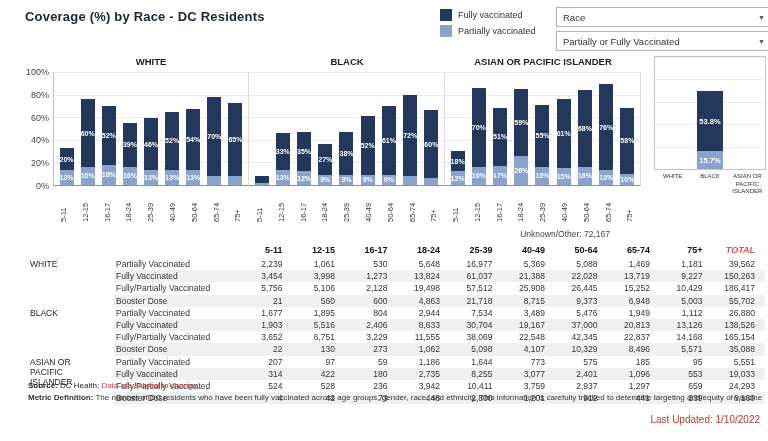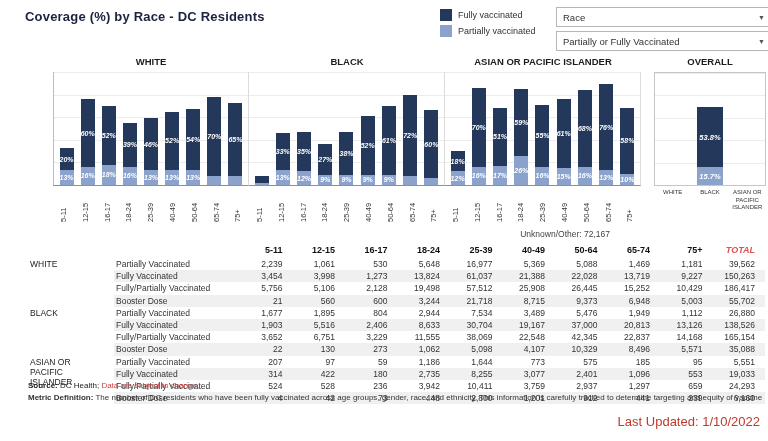--- a/index.html
+++ b/index.html
@@ -37,21 +37,21 @@
   .plot {
     height:114px; display:flex; align-items:flex-end; padding:0 2px;
     border-bottom:1px solid #8f8f8f; box-sizing:border-box;
     background:repeating-linear-gradient(to top, transparent 0 calc(20% - 1px), #ececec calc(20% - 1px) 20%);
   }
   .panel:first-child .plot { border-left:1px solid #bdbdbd; }
   .panel:not(.overall-panel) .plot { border-right:1px solid #dcdcdc; }
   .overall-panel .plot { border:1px solid #c6c6c6; }
   .bar-slot { flex:1; display:flex; justify-content:center; align-items:flex-end; height:100%; }
   .bar { position:relative; height:100%; }
-  .seg { position:absolute; left:0; width:100%; display:flex; align-items:center; justify-content:center; overflow:visible;font-style:italic; }
+  .seg { position:absolute; left:0; width:100%; display:flex; align-items:center; justify-content:center; overflow:visible; }
   .seg-label { font-size:7px; font-weight:bold; color:#fff; white-space:nowrap; }
   .overall-panel .seg-label { font-size:7.5px; }
   .xlabels-row { display:flex; height:36px; }
   .xlabel-slot { flex:1; display:flex; justify-content:center; }
   .xlabel-v {
     writing-mode:vertical-rl; transform:rotate(180deg);
     font-size:7.5px; color:#333; line-height:1; margin-top:3px;
   }
   .xlabel-h {
     font-size:6px; color:#333; text-align:center; padding-top:3px;
@@ -76,21 +76,21 @@
   }
   td.group-cell { text-align:left; vertical-align:top; padding-left:2px; font-size:8.5px; color:#222; white-space:normal; }
   td.rowlabel-cell { text-align:left; font-size:8.5px; color:#333; }
   tbody tr:nth-child(even) { background:#f0f0f0; }
 
   
   .source-line { position:absolute; left:28px; top:381px; font-size:8px; color:#222; white-space:nowrap; }
   .metric-line { position:absolute; left:28px; top:393px; width:737px; font-size:8px; color:#333; white-space:nowrap; overflow:hidden; }
   .bold { font-weight:bold; }
   .red-text { color:#cc4444; }
-  .last-updated { position:absolute; right:8px; top:414px; font-size:13px; color:#c0392b; }
+  .last-updated { position:absolute; right:8px; top:414px; font-size:10px; color:#c0392b; }
 </style>
 </head>
 <body>
 
 <div class="app">
 
   <div class="page-title">Coverage (%) by Race - DC Residents</div>
 
   <div class="legend">
     <div class="legend-item">
@@ -106,20 +106,28 @@
   <div class="dropdown dd-race">
     <span>Race</span>
     <span class="dd-arrow">▼</span>
   </div>
   <div class="dropdown dd-status">
     <span>Partially or Fully Vaccinated</span>
     <span class="dd-arrow">▼</span>
   </div>
 
   <div class="chart-area">
+    <div class="y-axis" id="y-axis">
+        <div class="y-tick" style="top: 0px;">100%</div>
+        <div class="y-tick" style="top: 22.8px;">80%</div>
+        <div class="y-tick" style="top: 45.6px;">60%</div>
+        <div class="y-tick" style="top: 68.4px;">40%</div>
+        <div class="y-tick" style="top: 91.2px;">20%</div>
+        <div class="y-tick" style="top: 114px;">0%</div>
+      </div>
     <div class="panels" id="panels">
         <div class="panel">
           <div class="panel-title">WHITE</div>
           <div class="plot">
             <div class="bar-slot">
               <div class="bar" style="width: 14px;">
                 <div class="seg dark" style="background: rgb(36, 56, 92); bottom: 13%; height: 20%;">
                   <span class="seg-label">20%</span>
                 </div>
                 <div class="seg light" style="background: rgb(138, 162, 204); bottom: 0px; height: 13%;">
@@ -468,21 +476,20 @@
             </div>
             <div class="xlabel-slot">
               <div class="xlabel-v">65-74</div>
             </div>
             <div class="xlabel-slot">
               <div class="xlabel-v">75+</div>
             </div>
           </div>
         </div>
         <div class="panel overall-panel">
-          <div class="panel-title">OVERALL</div>
           <div class="plot">
             <div class="bar-slot">
               <div class="bar" style="width: 26px;">
                 <div class="seg dark" style="background: rgb(36, 56, 92); bottom: 15.7%; height: 53.8%;">
                   <span class="seg-label">53.8%</span>
                 </div>
                 <div class="seg light" style="background: rgb(138, 162, 204); bottom: 0px; height: 15.7%; text-align: right;">
                   <span class="seg-label">15.7%</span>
                 </div>
               </div>
@@ -576,21 +583,21 @@
             <td>26,445</td>
             <td>15,252</td>
             <td>10,429</td>
             <td>186,417</td>
           </tr>
           <tr>
             <td class="rowlabel-cell">Booster Dose</td>
             <td>21</td>
             <td>560</td>
             <td>600</td>
-            <td>3,244</td>
+            <td>4,863</td>
             <td>21,718</td>
             <td>8,715</td>
             <td>9,373</td>
             <td>6,948</td>
             <td>5,003</td>
             <td>55,702</td>
           </tr>
           <tr>
             <td class="group-cell" rowspan="4">BLACK</td>
             <td class="rowlabel-cell">Partially Vaccinated</td>

